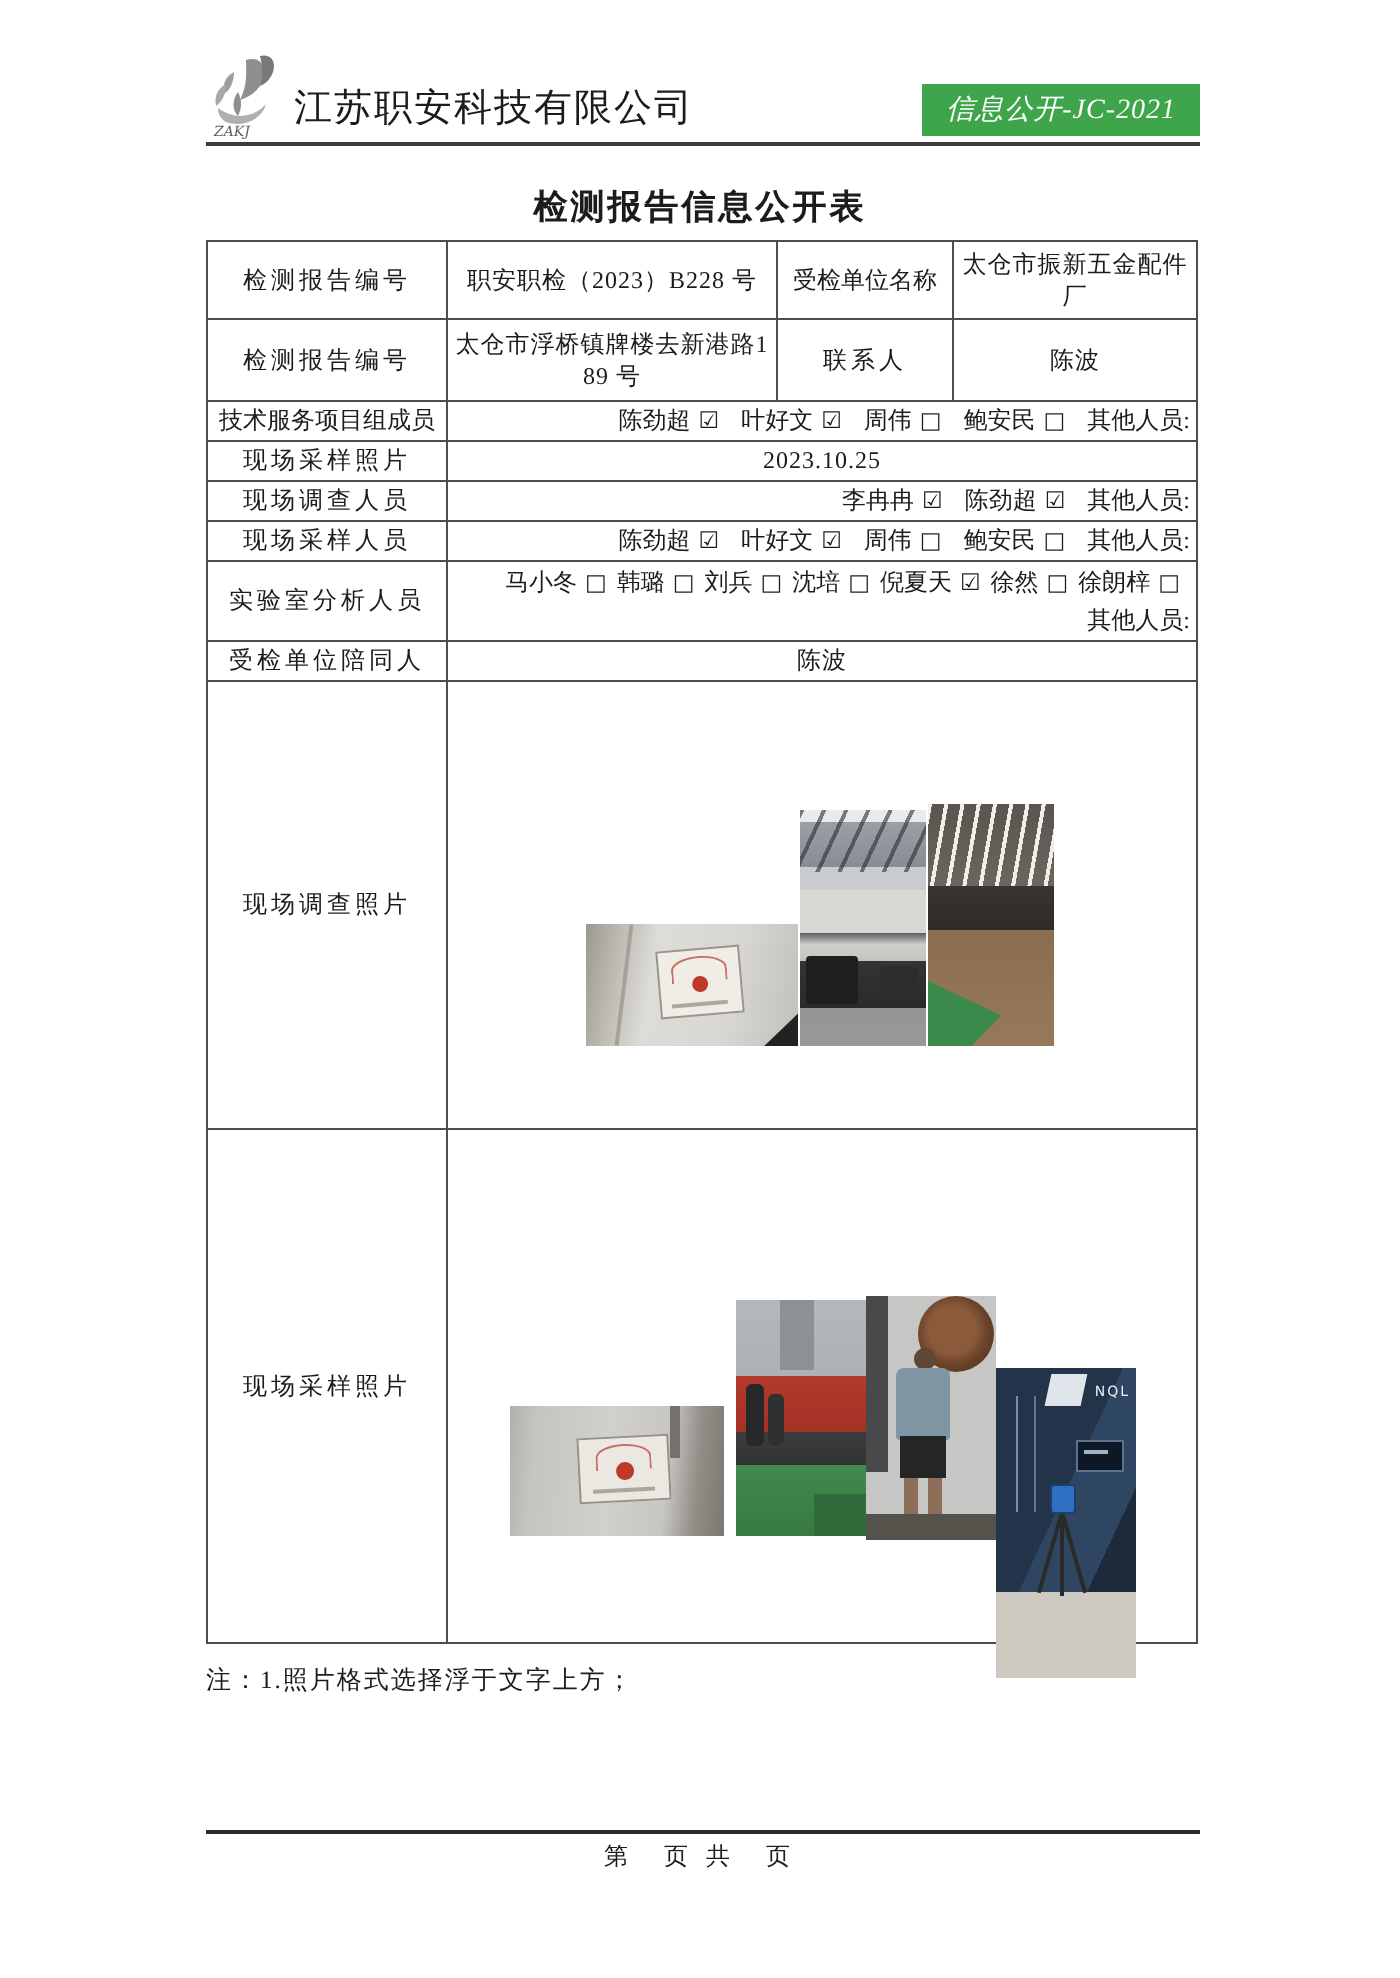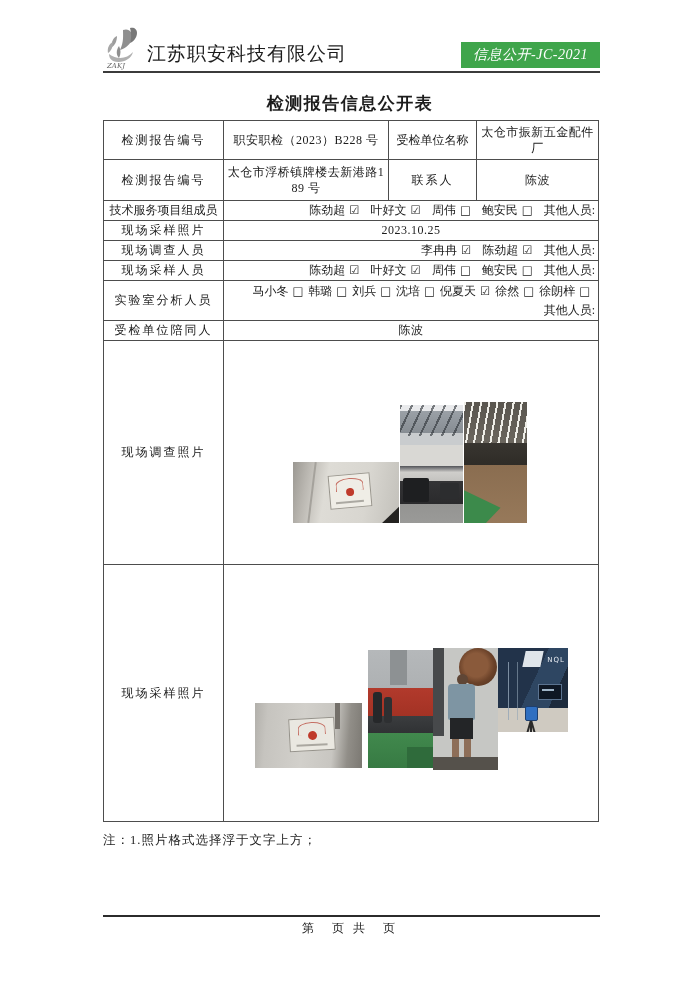--- a/index.html
+++ b/index.html
@@ -86,21 +86,21 @@
   .pF .wheel{left:26px;top:0;width:38px;height:38px;border-radius:50%;
         background:radial-gradient(circle at 45% 45%,#8a5a3b 0 40%,#6b4229 60%,#4a2d1c 100%);}
   .pF .frame{left:0;top:0;width:11px;height:72%;background:#47494b;}
   .pF .head{left:24px;top:26px;width:11px;height:11px;border-radius:50%;background:#5f4636;}
   .pF .torso{left:15px;top:36px;width:27px;height:36px;background:#7e95a3;border-radius:4px 4px 2px 2px;}
   .pF .shorts{left:17px;top:70px;width:23px;height:21px;background:#232527;}
   .pF .leg1{left:19px;top:91px;width:7px;height:20px;background:#8d6e58;}
   .pF .leg2{left:31px;top:91px;width:7px;height:20px;background:#8d6e58;}
   .pF .floor{left:0;bottom:0;width:100%;height:11%;background:#55514b;}
 
-  .pG { left:498px; top:648px; width:70px; height:84px; background:#cfcac1; }
+  .pG { left:498px; top:684px; width:70px; height:155px; background:#cfcac1; }
   .pG .body{left:0;top:0;width:100%;height:72%;
         background:linear-gradient(115deg,#22334a 0 52%,#2e4662 52% 80%,#1c2a3c 80% 100%);}
   .pG .paper{left:26px;top:3px;width:18px;height:16px;background:#dfe5ea;transform:skewX(-12deg);}
   .pG .brand{top:8px;right:3px;color:#e8ecf2;font-size:7px;letter-spacing:1px;
         font-family:"DejaVu Sans",sans-serif;}
   .pG .glass1{left:10px;top:14px;width:1px;height:58px;background:#93a5b6;opacity:.8;}
   .pG .glass2{left:19px;top:14px;width:1px;height:58px;background:#93a5b6;opacity:.6;}
   .pG .screen{left:40px;top:36px;width:22px;height:14px;background:#0e1724;border:1px solid #5b7390;}
   .pG .scrline{left:44px;top:41px;width:12px;height:2px;background:#9fb4c7;}
   .pG .inst{left:27px;top:58px;width:11px;height:13px;background:#2f6fc1;border-radius:2px;border:1px solid #1e3f6e;}

